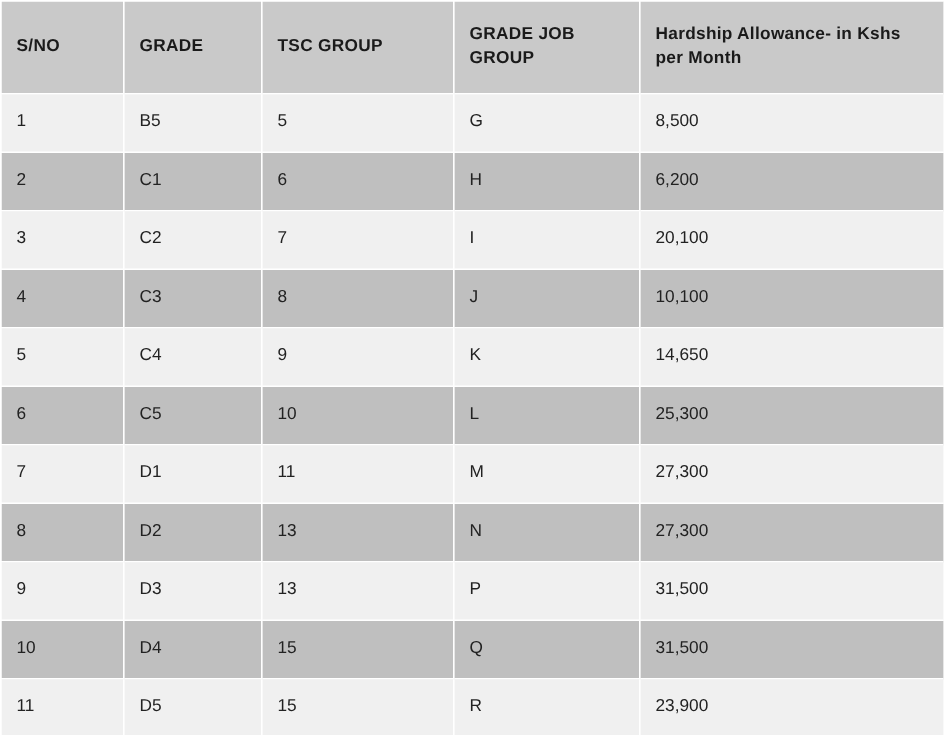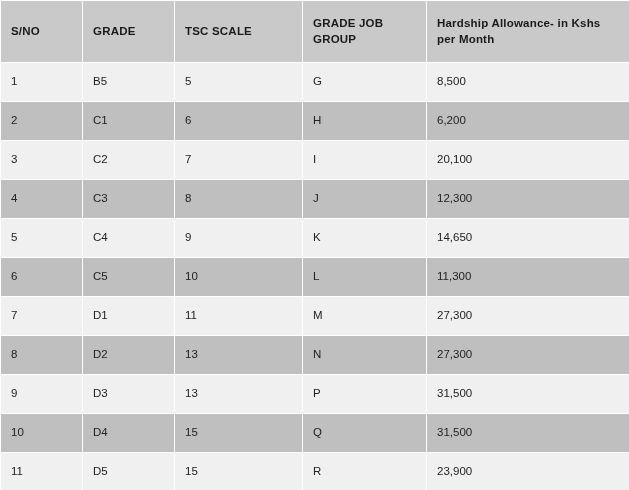--- a/index.html
+++ b/index.html
@@ -69,21 +69,21 @@
       <col class="c-sno">
       <col class="c-grade">
       <col class="c-tsc">
       <col class="c-job">
       <col class="c-allow">
     </colgroup>
     <thead>
       <tr>
         <th>S/NO</th>
         <th>GRADE</th>
-        <th>TSC SCALE</th>
+        <th>TSC GROUP</th>
         <th>GRADE JOB GROUP</th>
         <th>Hardship Allowance- in Kshs per Month</th>
       </tr>
     </thead>
     <tbody>
       <tr class="row-light">
         <td>1</td>
         <td>B5</td>
         <td>5</td>
         <td>G</td>
@@ -101,35 +101,35 @@
         <td>C2</td>
         <td>7</td>
         <td>I</td>
         <td>20,100</td>
       </tr>
       <tr class="row-dark">
         <td>4</td>
         <td>C3</td>
         <td>8</td>
         <td>J</td>
-        <td>12,300</td>
+        <td>10,100</td>
       </tr>
       <tr class="row-light">
         <td>5</td>
         <td>C4</td>
         <td>9</td>
         <td>K</td>
         <td>14,650</td>
       </tr>
       <tr class="row-dark">
         <td>6</td>
         <td>C5</td>
         <td>10</td>
         <td>L</td>
-        <td>11,300</td>
+        <td>25,300</td>
       </tr>
       <tr class="row-light">
         <td>7</td>
         <td>D1</td>
         <td>11</td>
         <td>M</td>
         <td>27,300</td>
       </tr>
       <tr class="row-dark">
         <td>8</td>

